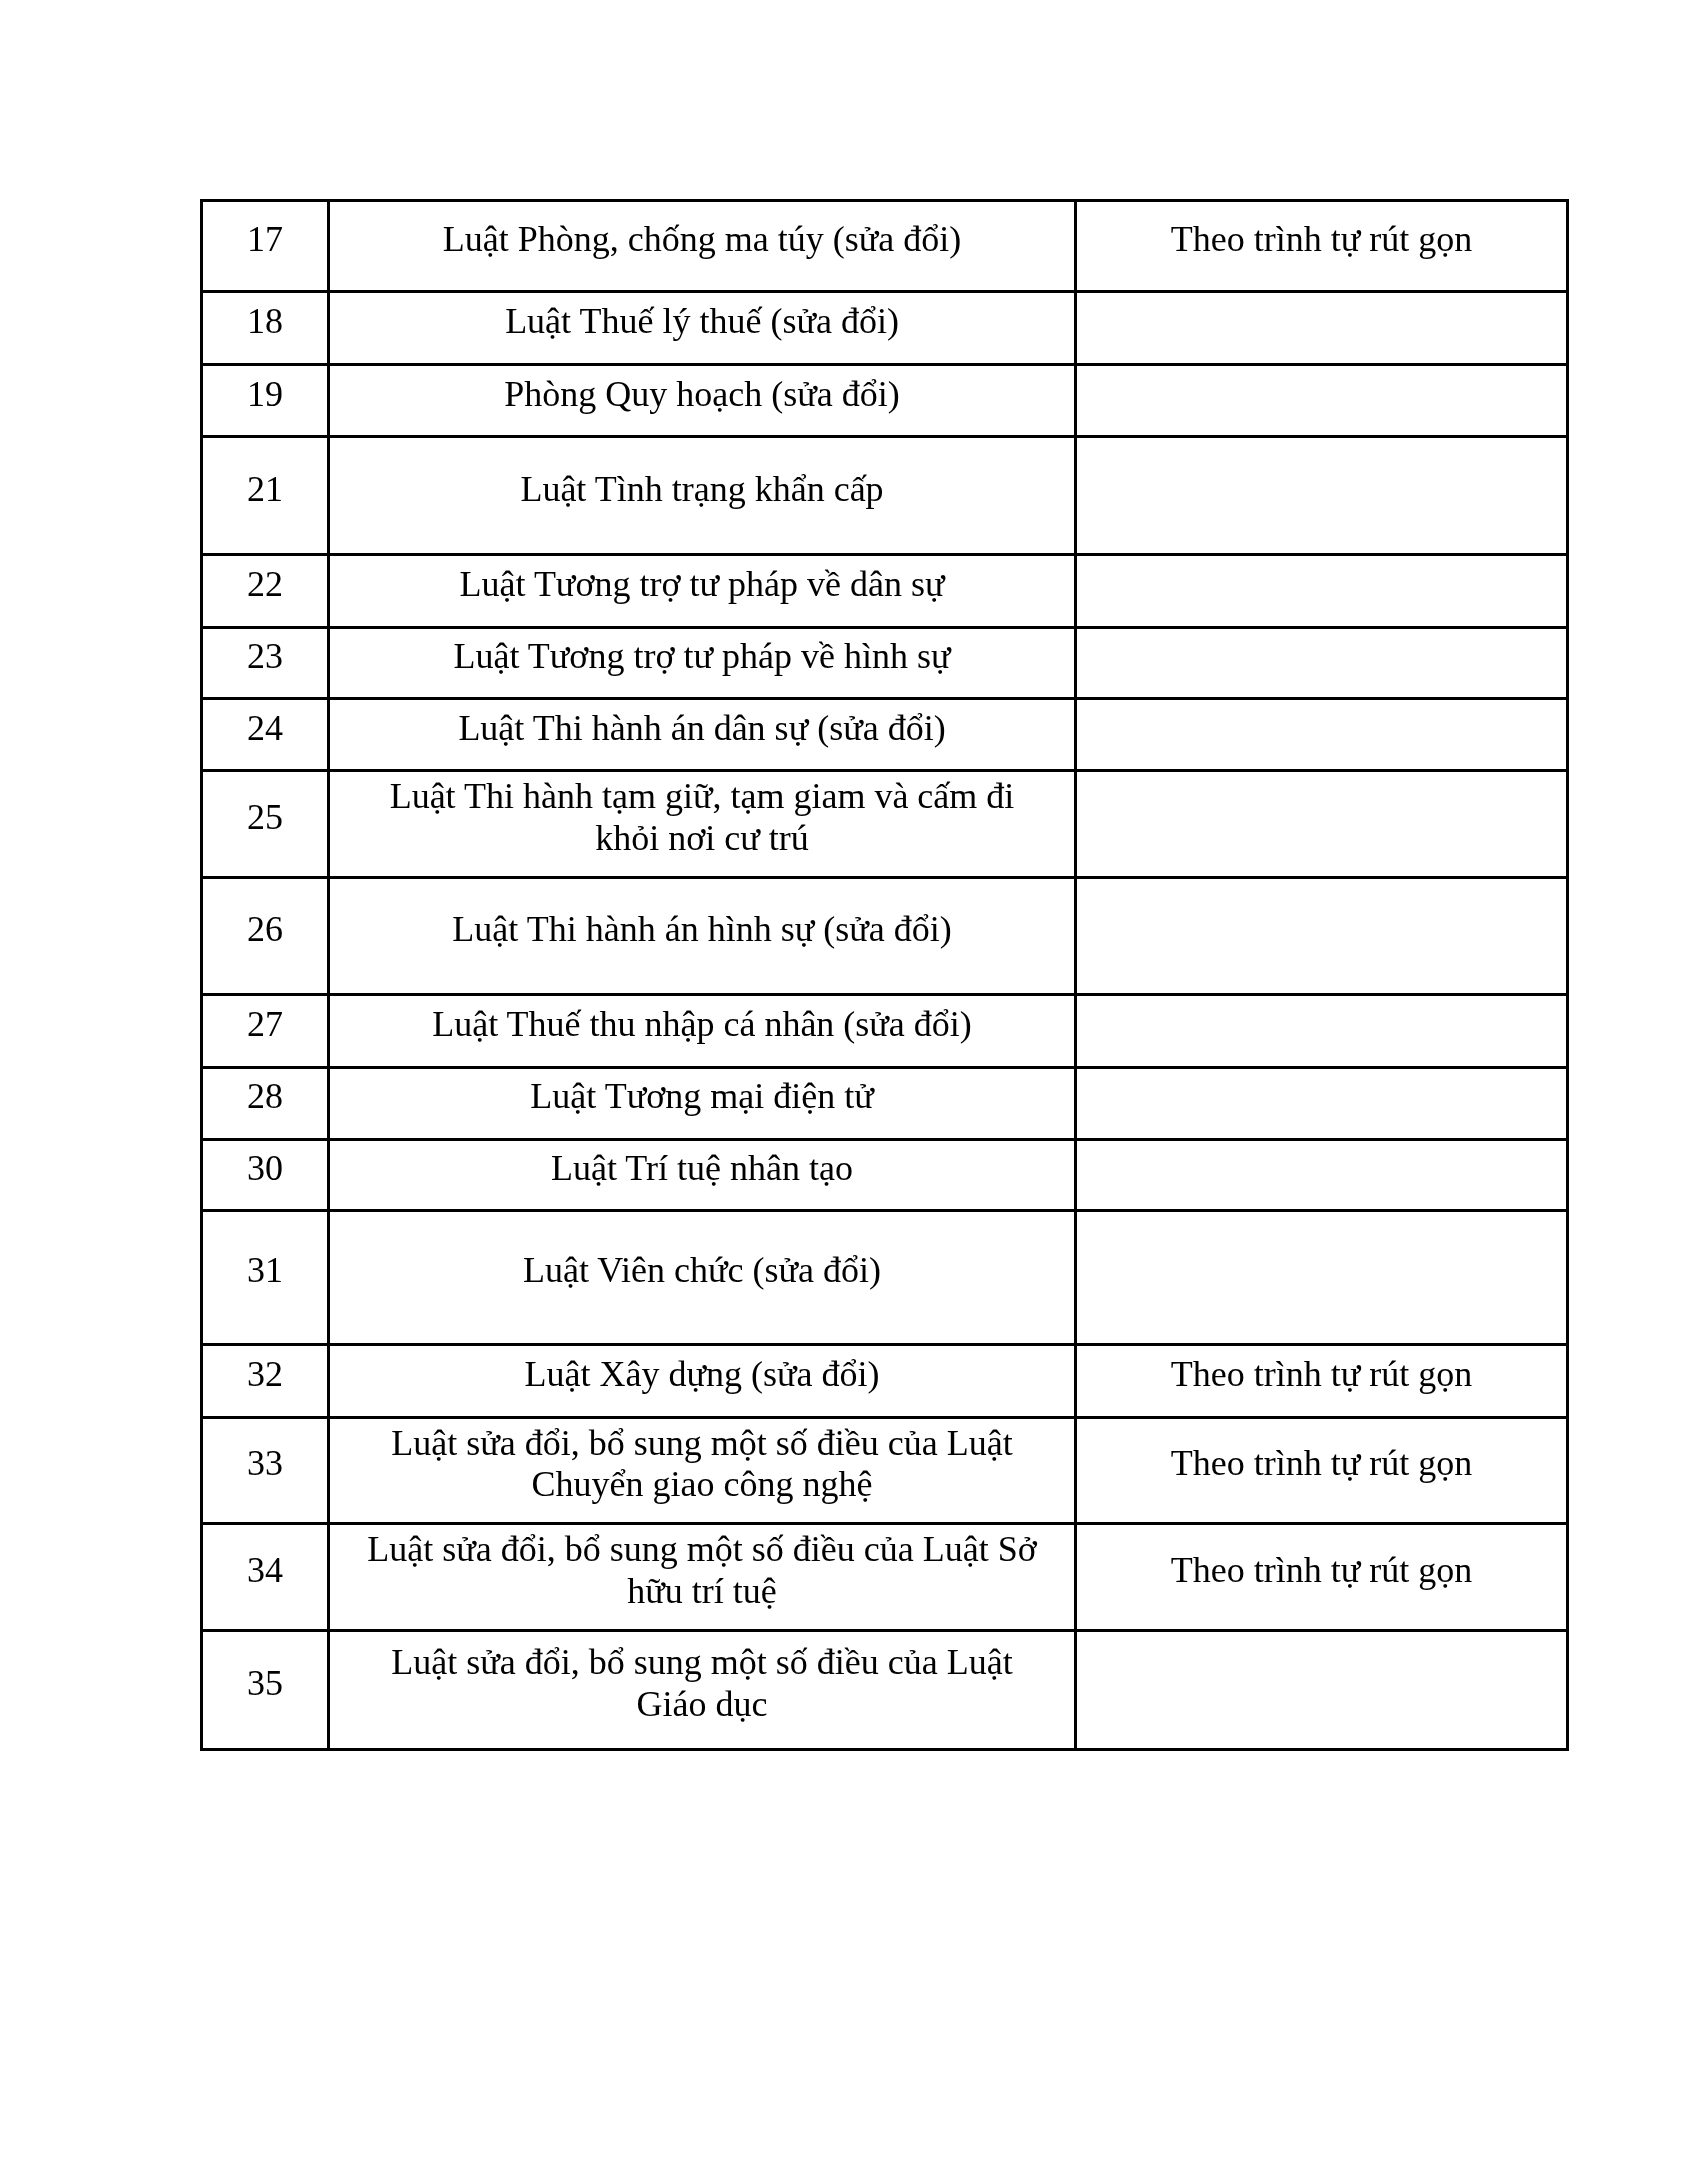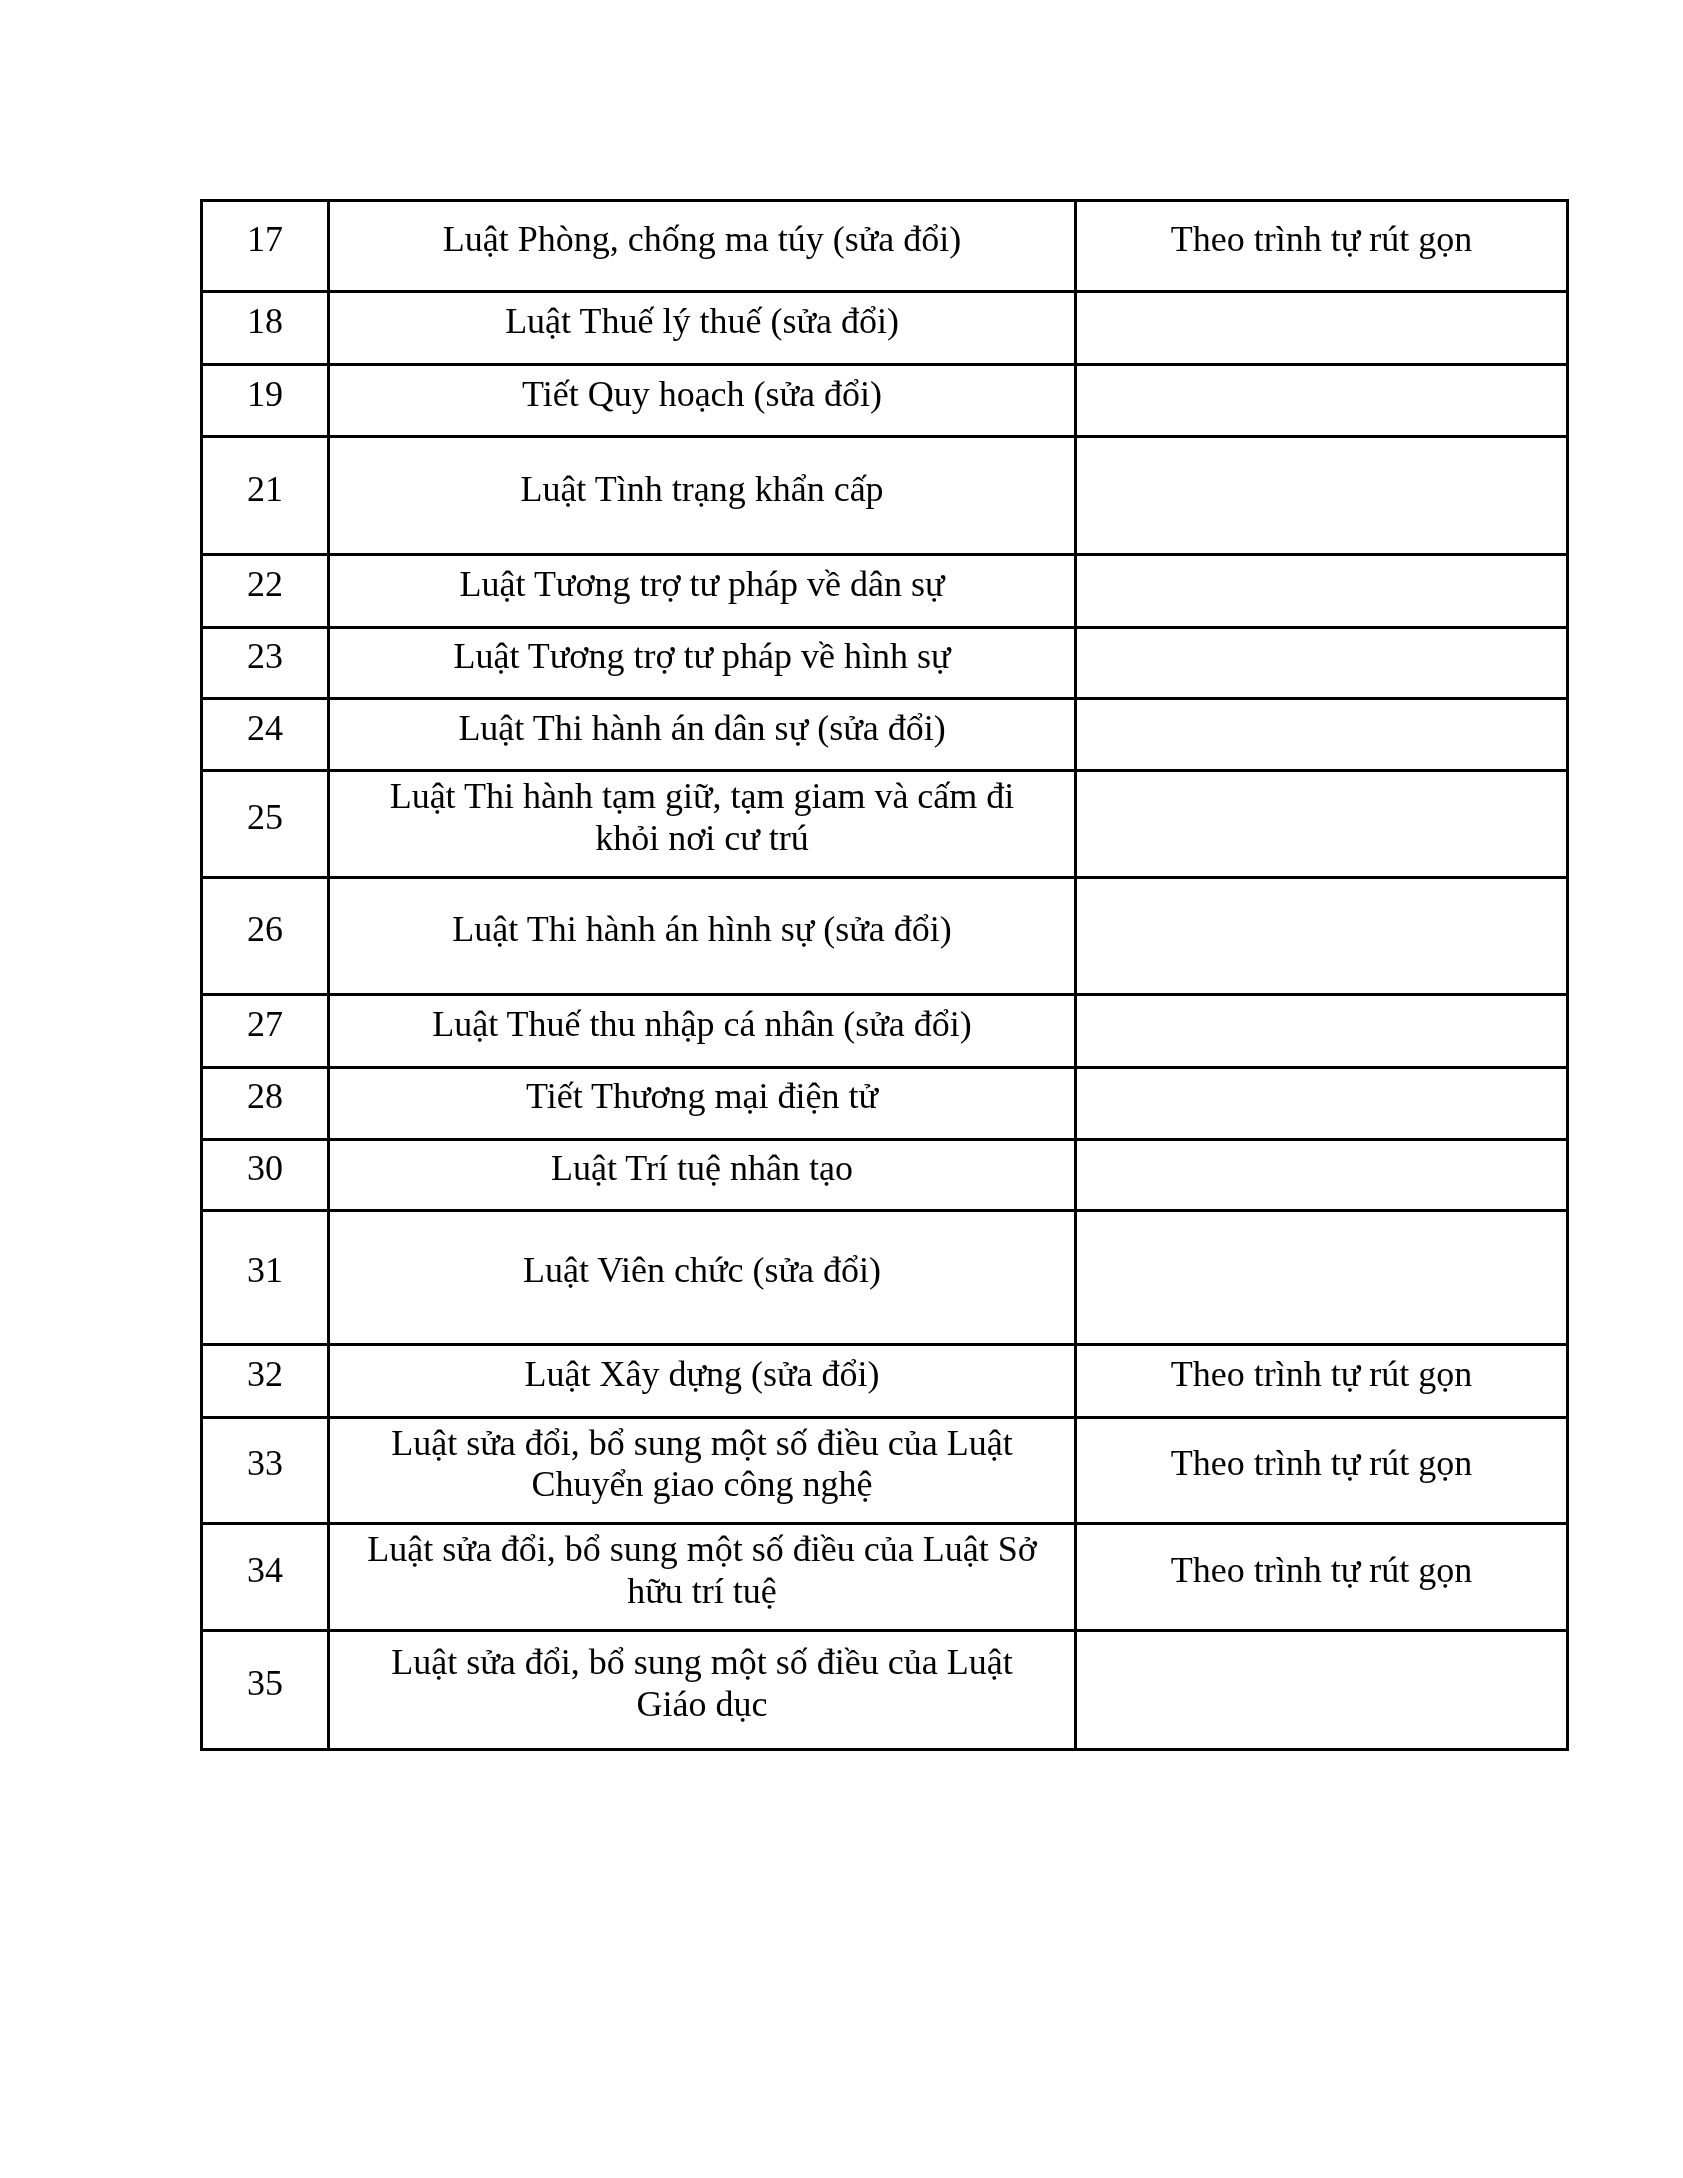--- a/index.html
+++ b/index.html
@@ -77,21 +77,21 @@
       <td>Luật Phòng, chống ma túy (sửa đổi)</td>
       <td>Theo trình tự rút gọn</td>
     </tr>
         <tr>
       <td>18</td>
       <td>Luật Thuế lý thuế (sửa đổi)</td>
       <td></td>
     </tr>
         <tr>
       <td>19</td>
-      <td>Tiết Quy hoạch (sửa đổi)</td>
+      <td>Phòng Quy hoạch (sửa đổi)</td>
       <td></td>
     </tr>
         <tr>
       <td>21</td>
       <td>Luật Tình trạng khẩn cấp</td>
       <td></td>
     </tr>
         <tr>
       <td>22</td>
       <td>Luật Tương trợ tư pháp về dân sự</td>
@@ -118,21 +118,21 @@
       <td>Luật Thi hành án hình sự (sửa đổi)</td>
       <td></td>
     </tr>
         <tr>
       <td>27</td>
       <td>Luật Thuế thu nhập cá nhân (sửa đổi)</td>
       <td></td>
     </tr>
         <tr>
       <td>28</td>
-      <td>Tiết Thương mại điện tử</td>
+      <td>Luật Tương mại điện tử</td>
       <td></td>
     </tr>
         <tr>
       <td>30</td>
       <td>Luật Trí tuệ nhân tạo</td>
       <td></td>
     </tr>
         <tr>
       <td>31</td>
       <td>Luật Viên chức (sửa đổi)</td>

